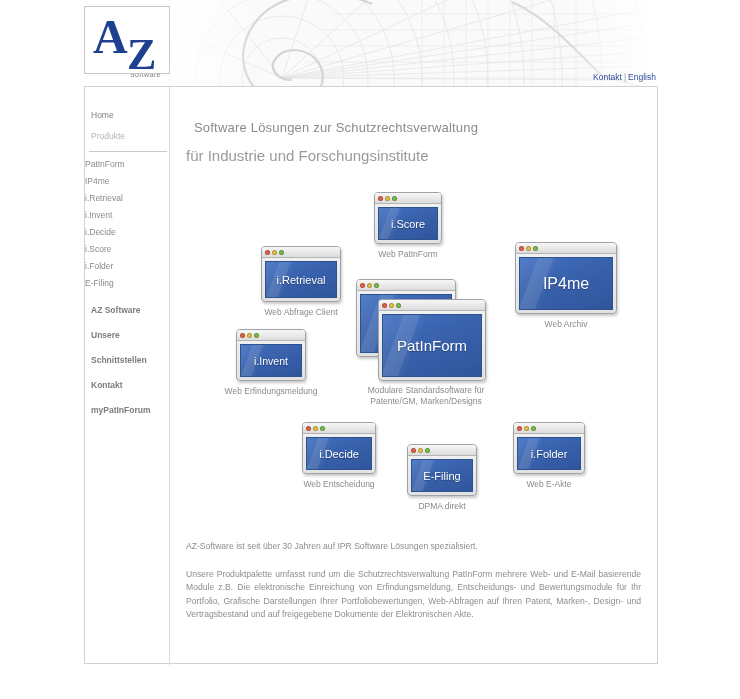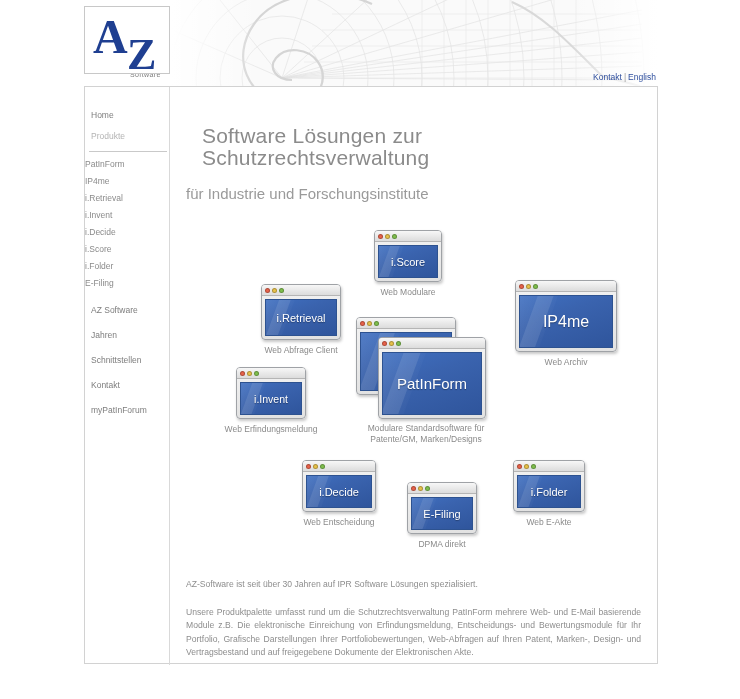--- a/index.html
+++ b/index.html
@@ -111,33 +111,33 @@
   }
   .nav-sub {
     text-align: right;
     padding-right: 6px;
   }
   .nav-sub .nav-item {
     padding: 3px 0;
     font-size: 8.5px;
     color: #8a8a8a;
   }
-  .nav-bottom { padding-left: 6px; margin-top: 6px; }
+  .nav-bottom { padding-left: 6px; margin-top: 6px; font-weight: bold; }
   .nav-bottom .nav-item { padding: 7px 0; }
 
   
   .main {
     position: absolute;
     left: 85px; top: 0;
     width: 489px; height: 578px;
     padding: 22px 18px 0 16px;
   }
   h1.title {
-    margin: 16px;
-    font-size: 21px;
+    margin: 8px;
+    font-size: 13px;
     font-weight: normal;
     color: #8b8b8b;
     letter-spacing: .2px;
     line-height: 22px;
   }
   .subtitle {
     margin: 3px 0 0 0;
     font-size: 15px;
     color: #9a9a9a;
   }
@@ -375,21 +375,21 @@
         <div class="nav-item">IP4me</div>
         <div class="nav-item">i.Retrieval</div>
         <div class="nav-item">i.Invent</div>
         <div class="nav-item">i.Decide</div>
         <div class="nav-item">i.Score</div>
         <div class="nav-item">i.Folder</div>
         <div class="nav-item">E-Filing</div>
       </div>
       <div class="nav-bottom">
         <div class="nav-item">AZ Software</div>
-        <div class="nav-item">Jahren</div>
+        <div class="nav-item">Unsere</div>
         <div class="nav-item">Schnittstellen</div>
         <div class="nav-item">Kontakt</div>
         <div class="nav-item">myPatInForum</div>
       </div>
     </nav>
 
     <main class="main">
       <h1 class="title">Software Lösungen zur Schutzrechtsverwaltung</h1>
       <div class="subtitle">für Industrie und Forschungsinstitute</div>
 
@@ -401,21 +401,21 @@
               <div class="dots">
                 <span class="dot r"></span>
                 <span class="dot y"></span>
                 <span class="dot g"></span>
               </div>
             </div>
             <div class="screen">
               <span class="label" style="font-size:11px;">i.Score</span>
             </div>
           </div>
-          <div class="caption">Web Modulare</div>
+          <div class="caption">Web PatInForm</div>
         </div>
 
         <div class="prod" style="left:60px; top:72px; width:110px;">
           <div class="win" style="width:80px;height:56px;">
             <div class="bar">
               <div class="dots">
                 <span class="dot r"></span>
                 <span class="dot y"></span>
                 <span class="dot g"></span>
               </div>

